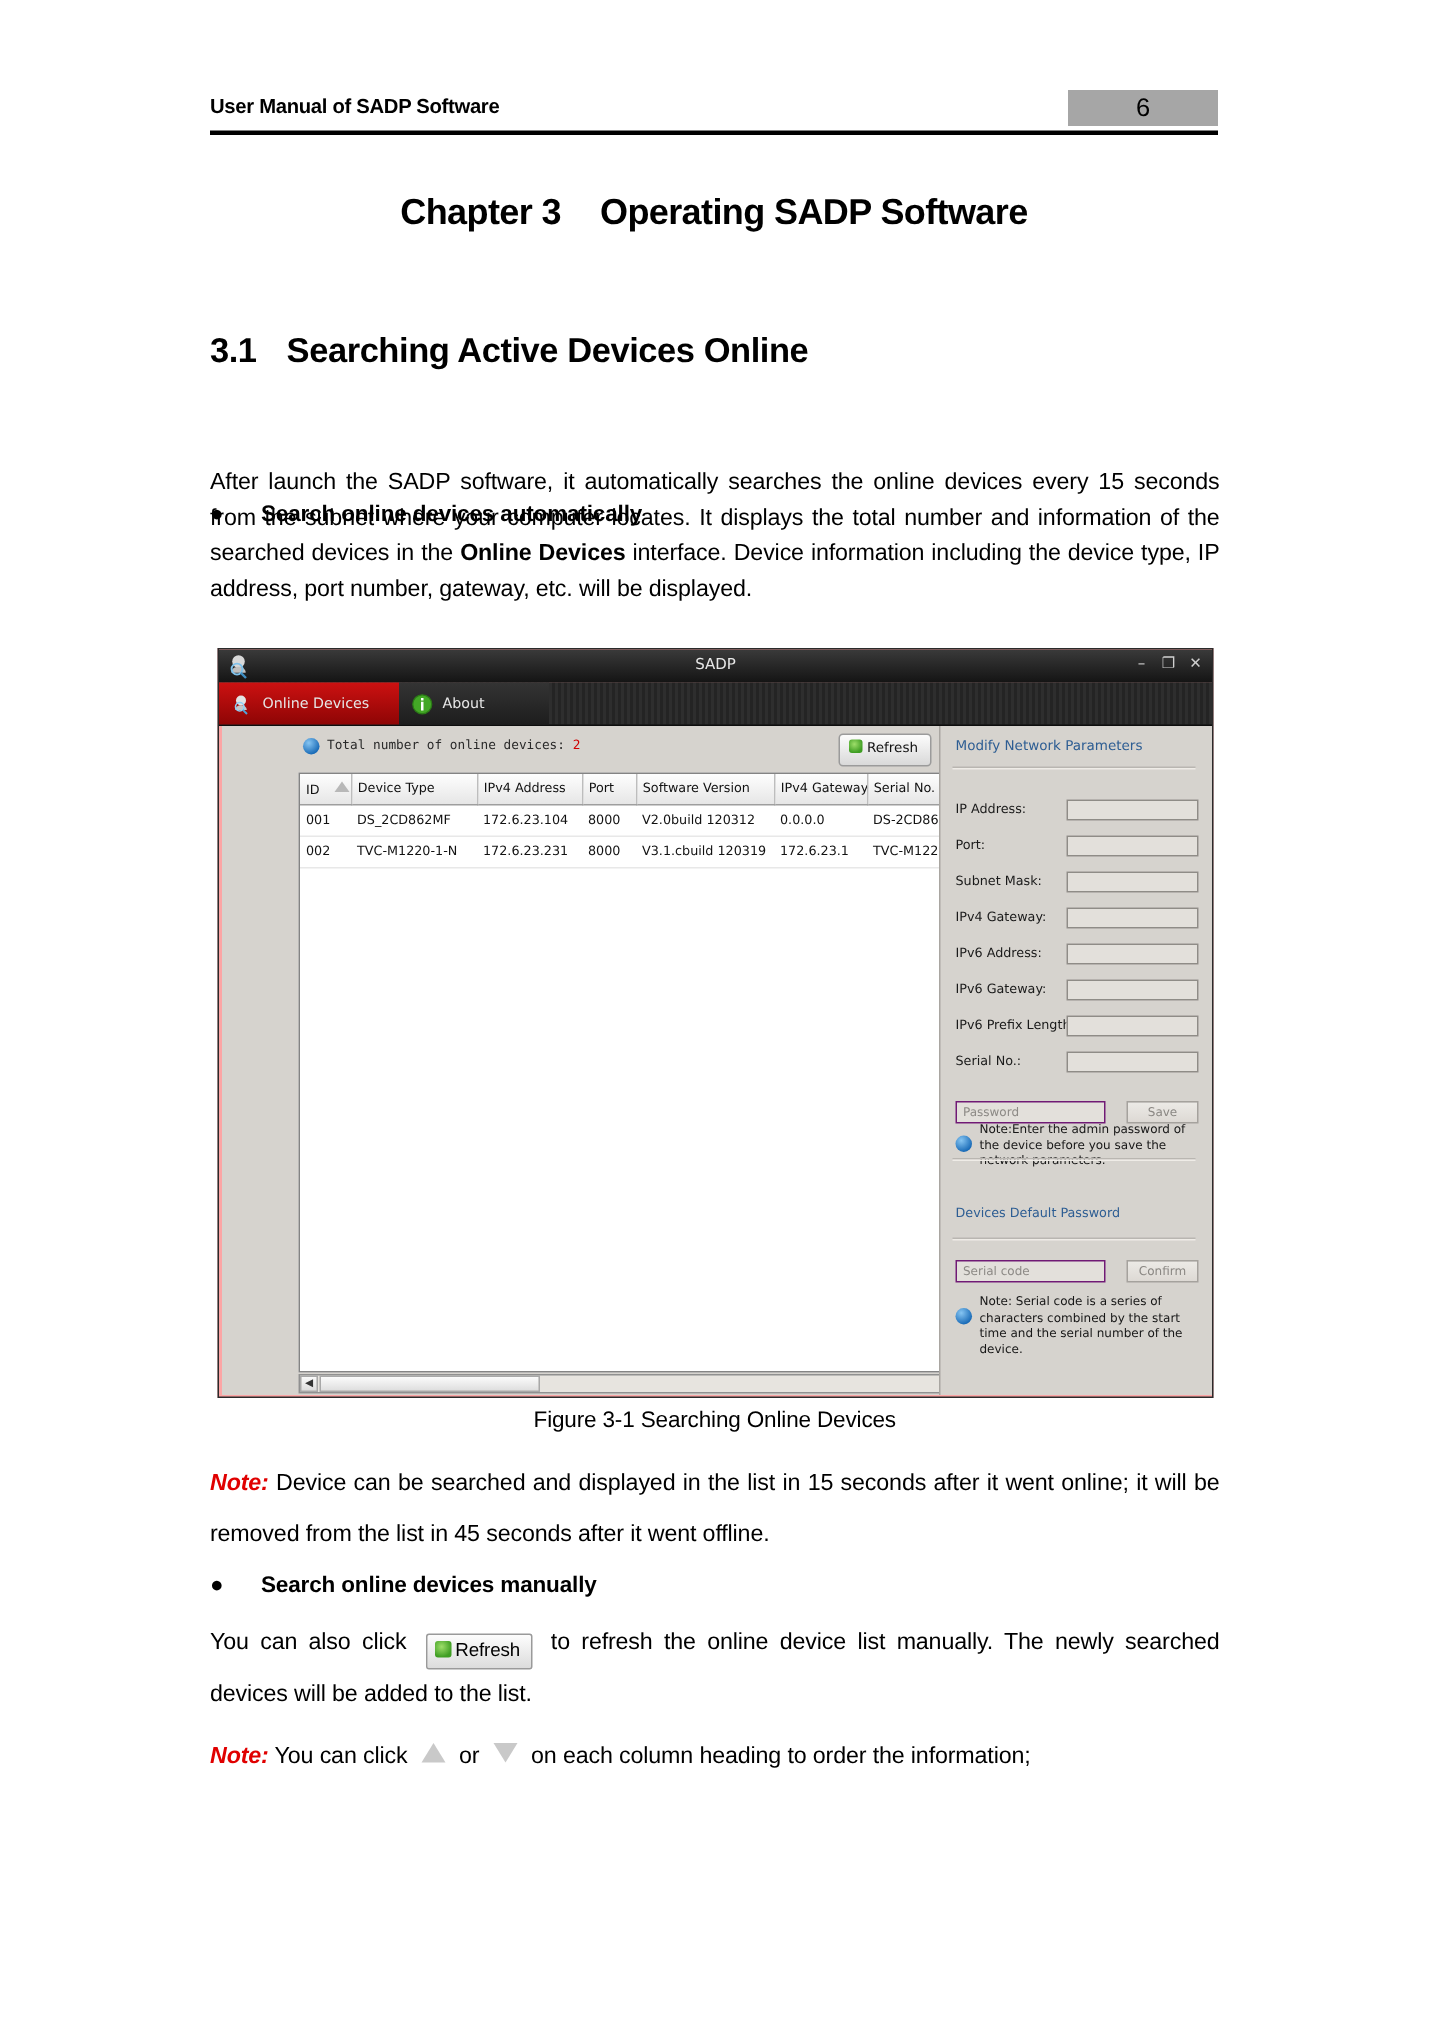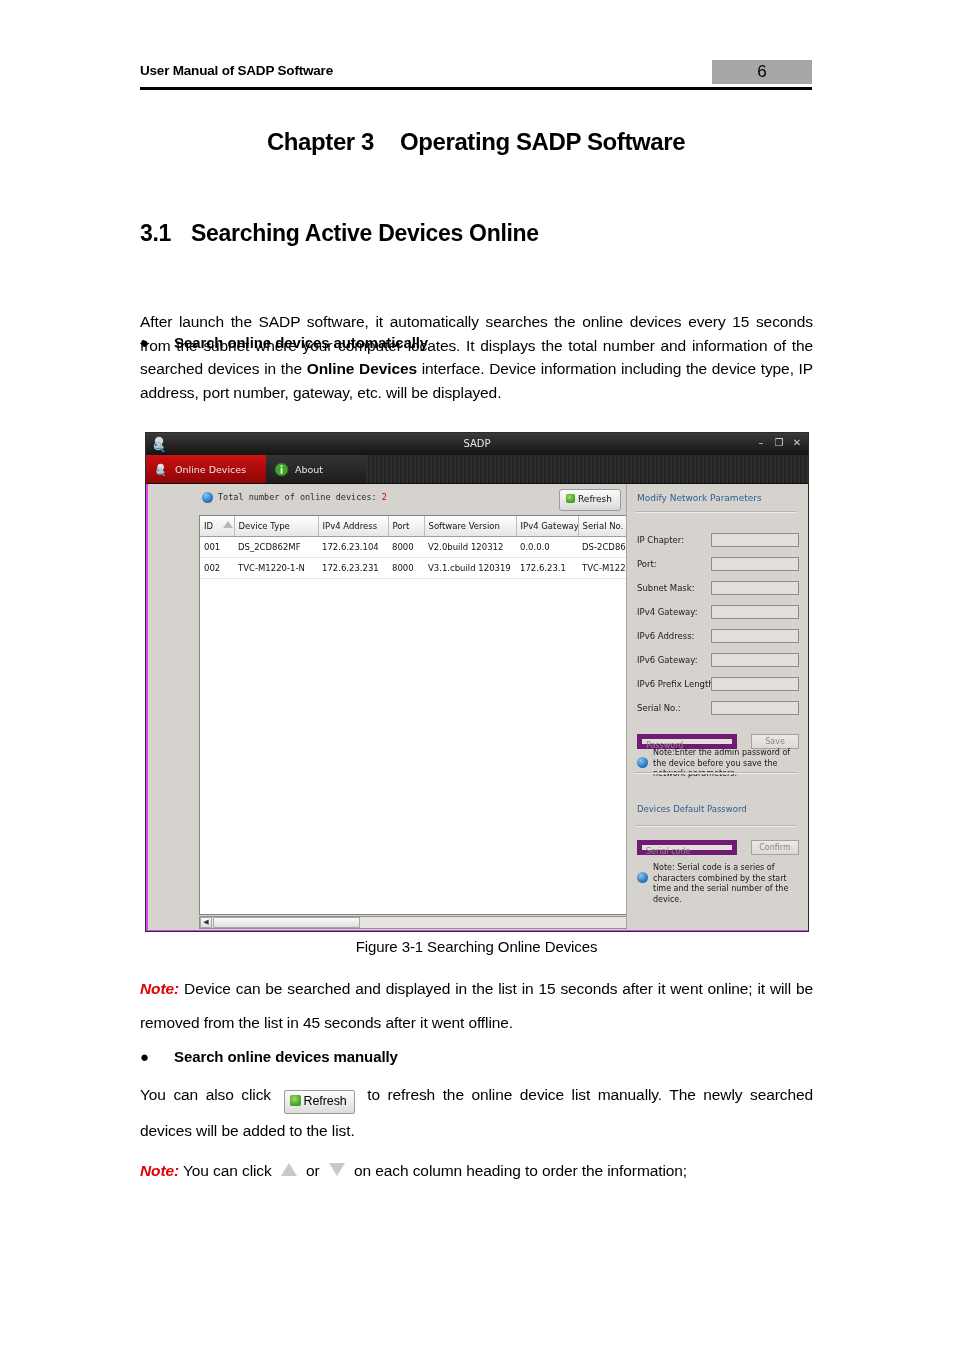--- a/index.html
+++ b/index.html
@@ -186,21 +186,21 @@
     letter-spacing: -0.1px;
   }
 
   
   .sadp-window {
     position: absolute;
     left: 145px;
     top: 432px;
     width: 664px;
     height: 500px;
-    background: #d946ef;
+    background: #fca5a5;
     border: 1px solid #2b2b2b;
     box-sizing: border-box;
     font-family: "DejaVu Sans", sans-serif;
     overflow: hidden;
   }
   .titlebar {
     position: absolute;
     left: 0; top: 0;
     width: 100%;
     height: 22px;
@@ -490,21 +490,21 @@
     position: absolute;
     left: 10px;
     width: 162px;
     height: 15px;
   }
   .pw-row .pwinput {
     position: absolute;
     left: 0; top: 0;
     width: 100px; height: 15px;
     background: #e3e0db;
-    border: 5px solid #701a75;
+    border: 1px solid #701a75;
     box-sizing: border-box;
     font-size: 8px;
     line-height: 13px;
     padding-left: 4px;
     color: #8d8a86;
   }
   .pw-row .pwbtn {
     position: absolute;
     right: 0; top: 0;
     width: 48px; height: 15px;
@@ -682,21 +682,21 @@
           <div class="thumb"></div>
           <div class="arrow right">▶</div>
         </div>
       </div>
 
       <div class="right-pane">
         <div class="rp-title">Modify Network Parameters</div>
         <div class="rp-rule rule-1"></div>
 
         <div class="field-row" style="top:49px">
-          <span class="flabel">IP Chapter:</span>
+          <span class="flabel">IP Address:</span>
           <span class="finput"></span>
         </div>
         <div class="field-row" style="top:73px">
           <span class="flabel">Port:</span>
           <span class="finput"></span>
         </div>
         <div class="field-row" style="top:97px">
           <span class="flabel">Subnet Mask:</span>
           <span class="finput"></span>
         </div>

